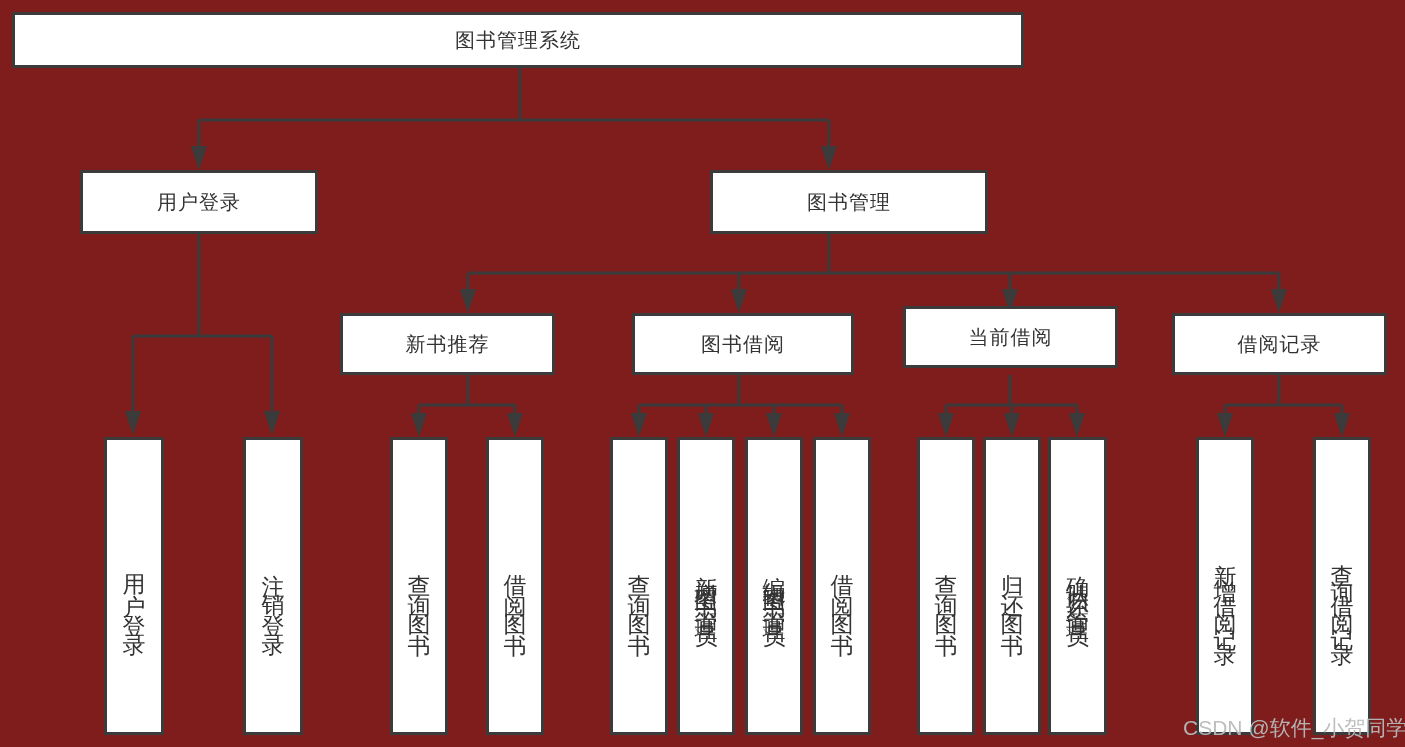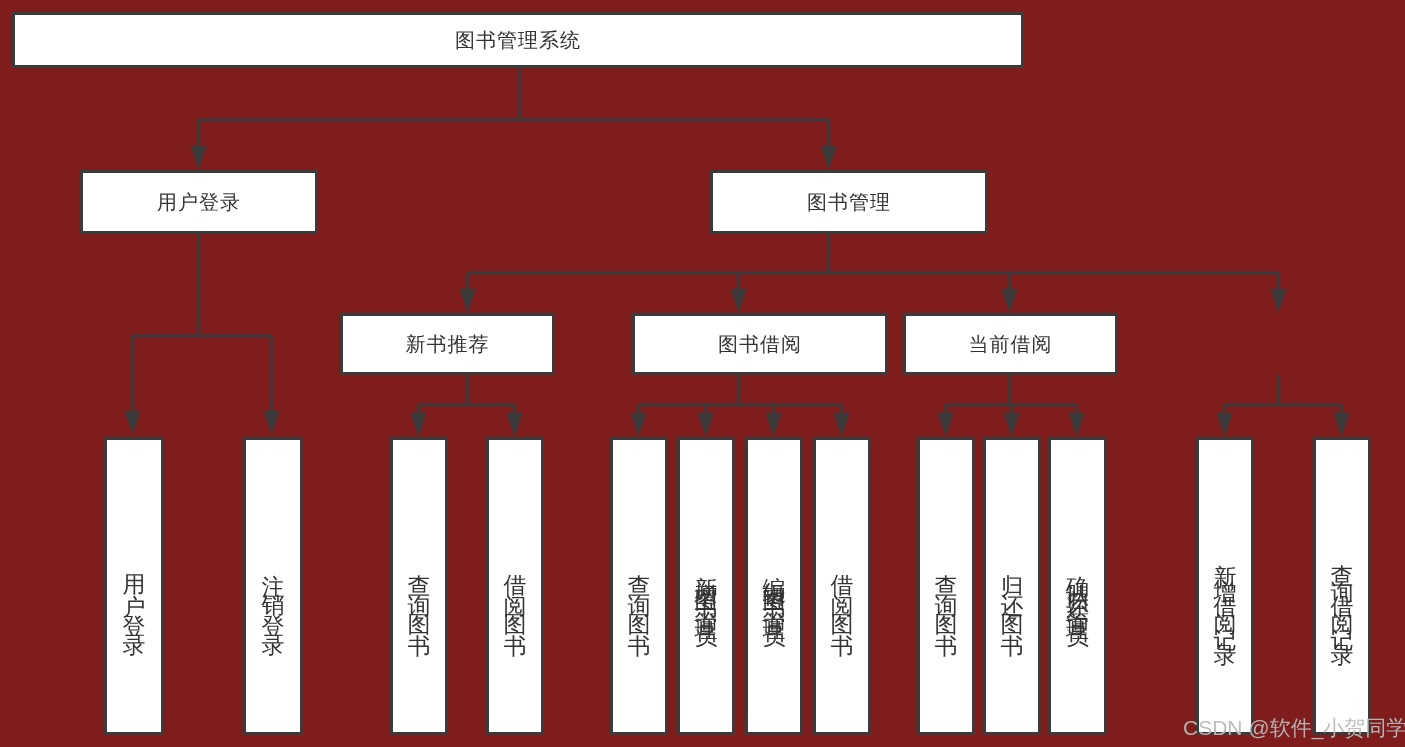--- a/index.html
+++ b/index.html
@@ -133,25 +133,28 @@
   <div class="node hbox" style="left:80px; top:170px; width:238px; height:64px;">
     <span>用户登录</span>
   </div>
   <div class="node hbox" style="left:710px; top:170px; width:278px; height:64px;">
     <span>图书管理</span>
   </div>
 
   <div class="node hbox" style="left:340px; top:313px; width:215px; height:62px;">
     <span>新书推荐</span>
   </div>
-  <div class="node hbox" style="left:632px; top:313px; width:256px; height:62px;">
+  <div class="node hbox" style="left:632px; top:313px; width:222px; height:62px;">
     <span>图书借阅</span>
   </div>
-  <div class="node hbox" style="left:903px; top:313px; width:215px; height:62px;">
+  <div class="node hbox" style="left:903px; top:306px; width:215px; height:62px;">
     <span>当前借阅</span>
+  </div>
+  <div class="node hbox" style="left:1172px; top:313px; width:215px; height:62px;">
+    <span>借阅记录</span>
   </div>
 
   <div class="node leaf v4" style="left:104px; top:437px; width:60px; height:298px;">
     <span>用户登录</span>
   </div>
   <div class="node leaf v4" style="left:243px; top:437px; width:60px; height:298px;">
     <span>注销登录</span>
   </div>
   <div class="node leaf v4" style="left:390px; top:437px; width:58px; height:298px;">
     <span>查询图书</span>

